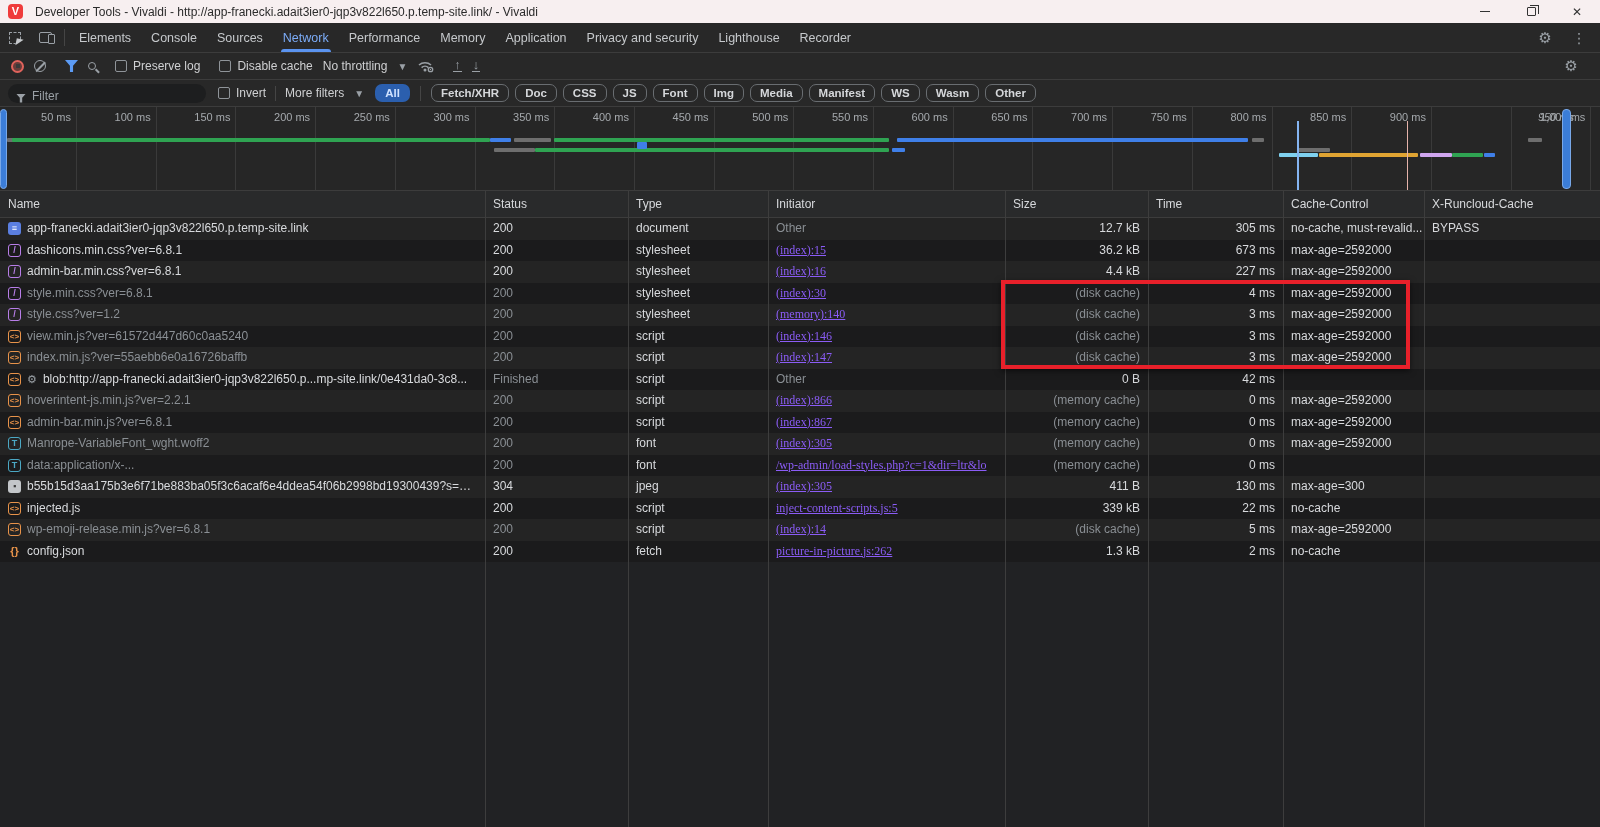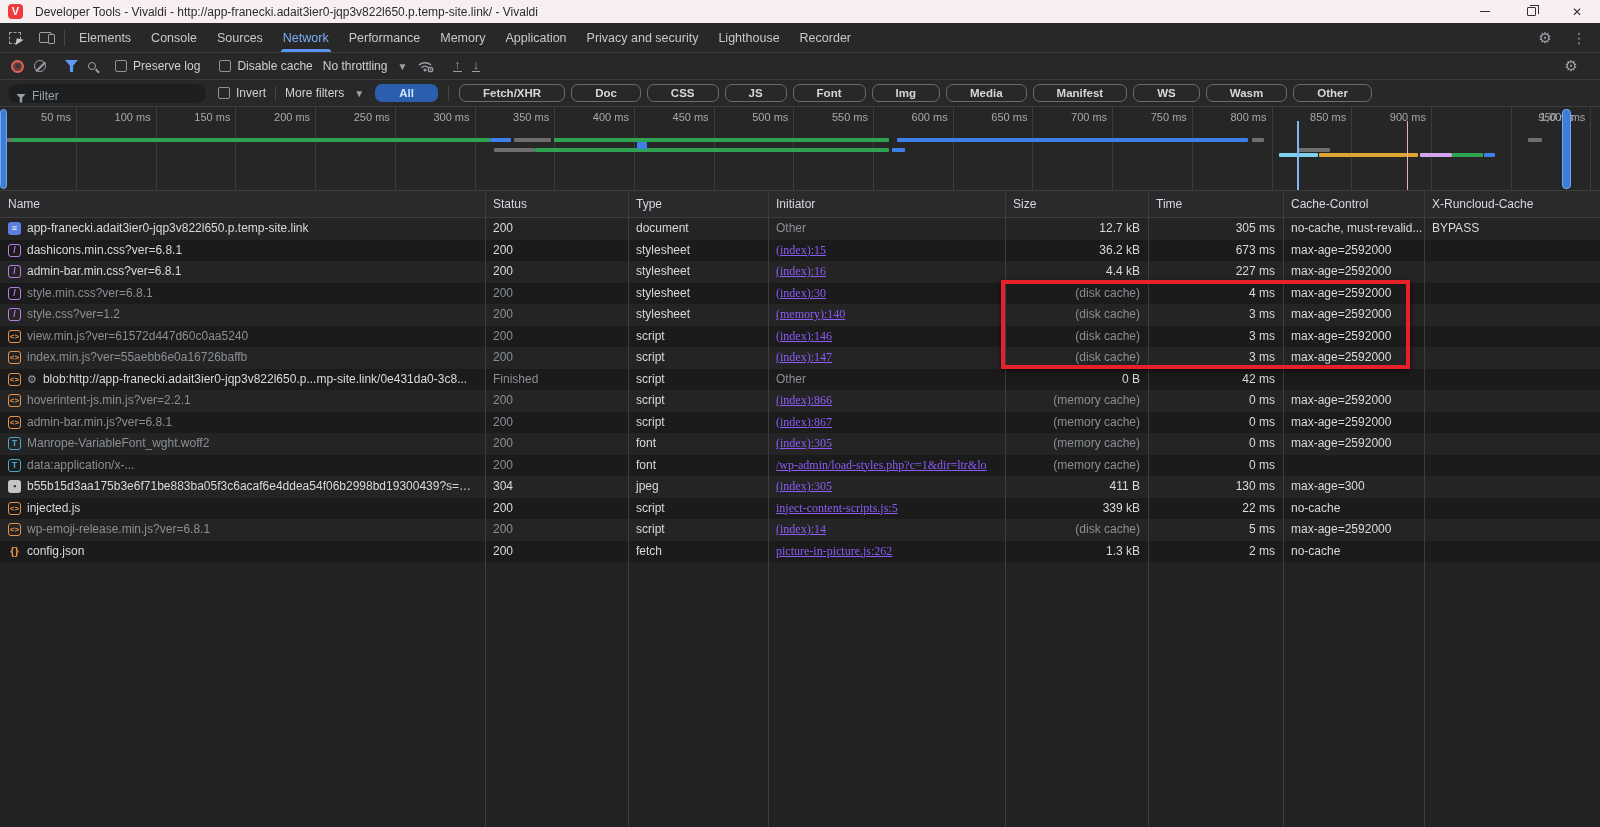--- a/index.html
+++ b/index.html
@@ -58,21 +58,21 @@
   .arrow-tray { color:#9aa0a6; font-size:13px; line-height:10px; border-bottom:1.6px solid #9aa0a6; padding:0 1px 1px; }
   .toolbar-right { margin-left:auto; display:flex; align-items:center; padding-right:8px; }
 
   
   .filterbar { height:27px; background:#282828; border-bottom:1px solid #3c3c3c; display:flex; align-items:center;
     padding:0 8px; font-size:12px; color:#cfd0d2; }
   .filter-input { width:198px; height:19px; background:#1d1e1f; border-radius:10px; display:flex; align-items:flex-end;
     padding:0 8px; gap:6px; color:#9aa0a6; }
   .filter-funnel { width:10px; height:9px; background:#9aa0a6; clip-path:polygon(0 0,100% 0,62% 48%,62% 100%,38% 100%,38% 48%); }
   .chips { display:flex; align-items:center; gap:6px; margin-left:6px; }
-  .chip { border:1px solid #696d71; border-radius:7px; padding:2px 23px; font-size:11.5px; font-weight:600; color:#d5d7da; white-space:nowrap; }
+  .chip { border:1px solid #696d71; border-radius:7px; padding:2px 9px; font-size:11.5px; font-weight:600; color:#d5d7da; white-space:nowrap; }
   .chip.selected { border-color:transparent; background:#2b5fae; color:#cfe2ff; }
 
   
   .overview { position:relative; height:84px; background:#262626; border-bottom:1px solid #3c3c3c; overflow:hidden; }
   .tick-line { position:absolute; top:0; bottom:0; width:1px; background:#3a3a3a; }
   .tick-label { position:absolute; top:4px; font-size:11px; color:#a5a9ad; text-align:right; width:70px; }
   .seg { position:absolute; border-radius:1px; }
   .evt-line { position:absolute; top:14px; bottom:0; width:1.5px; }
   .ov-handle { position:absolute; top:2px; height:80px; background:#3b7dd8; border:1px solid #79a8e8; border-radius:4px; }
 

